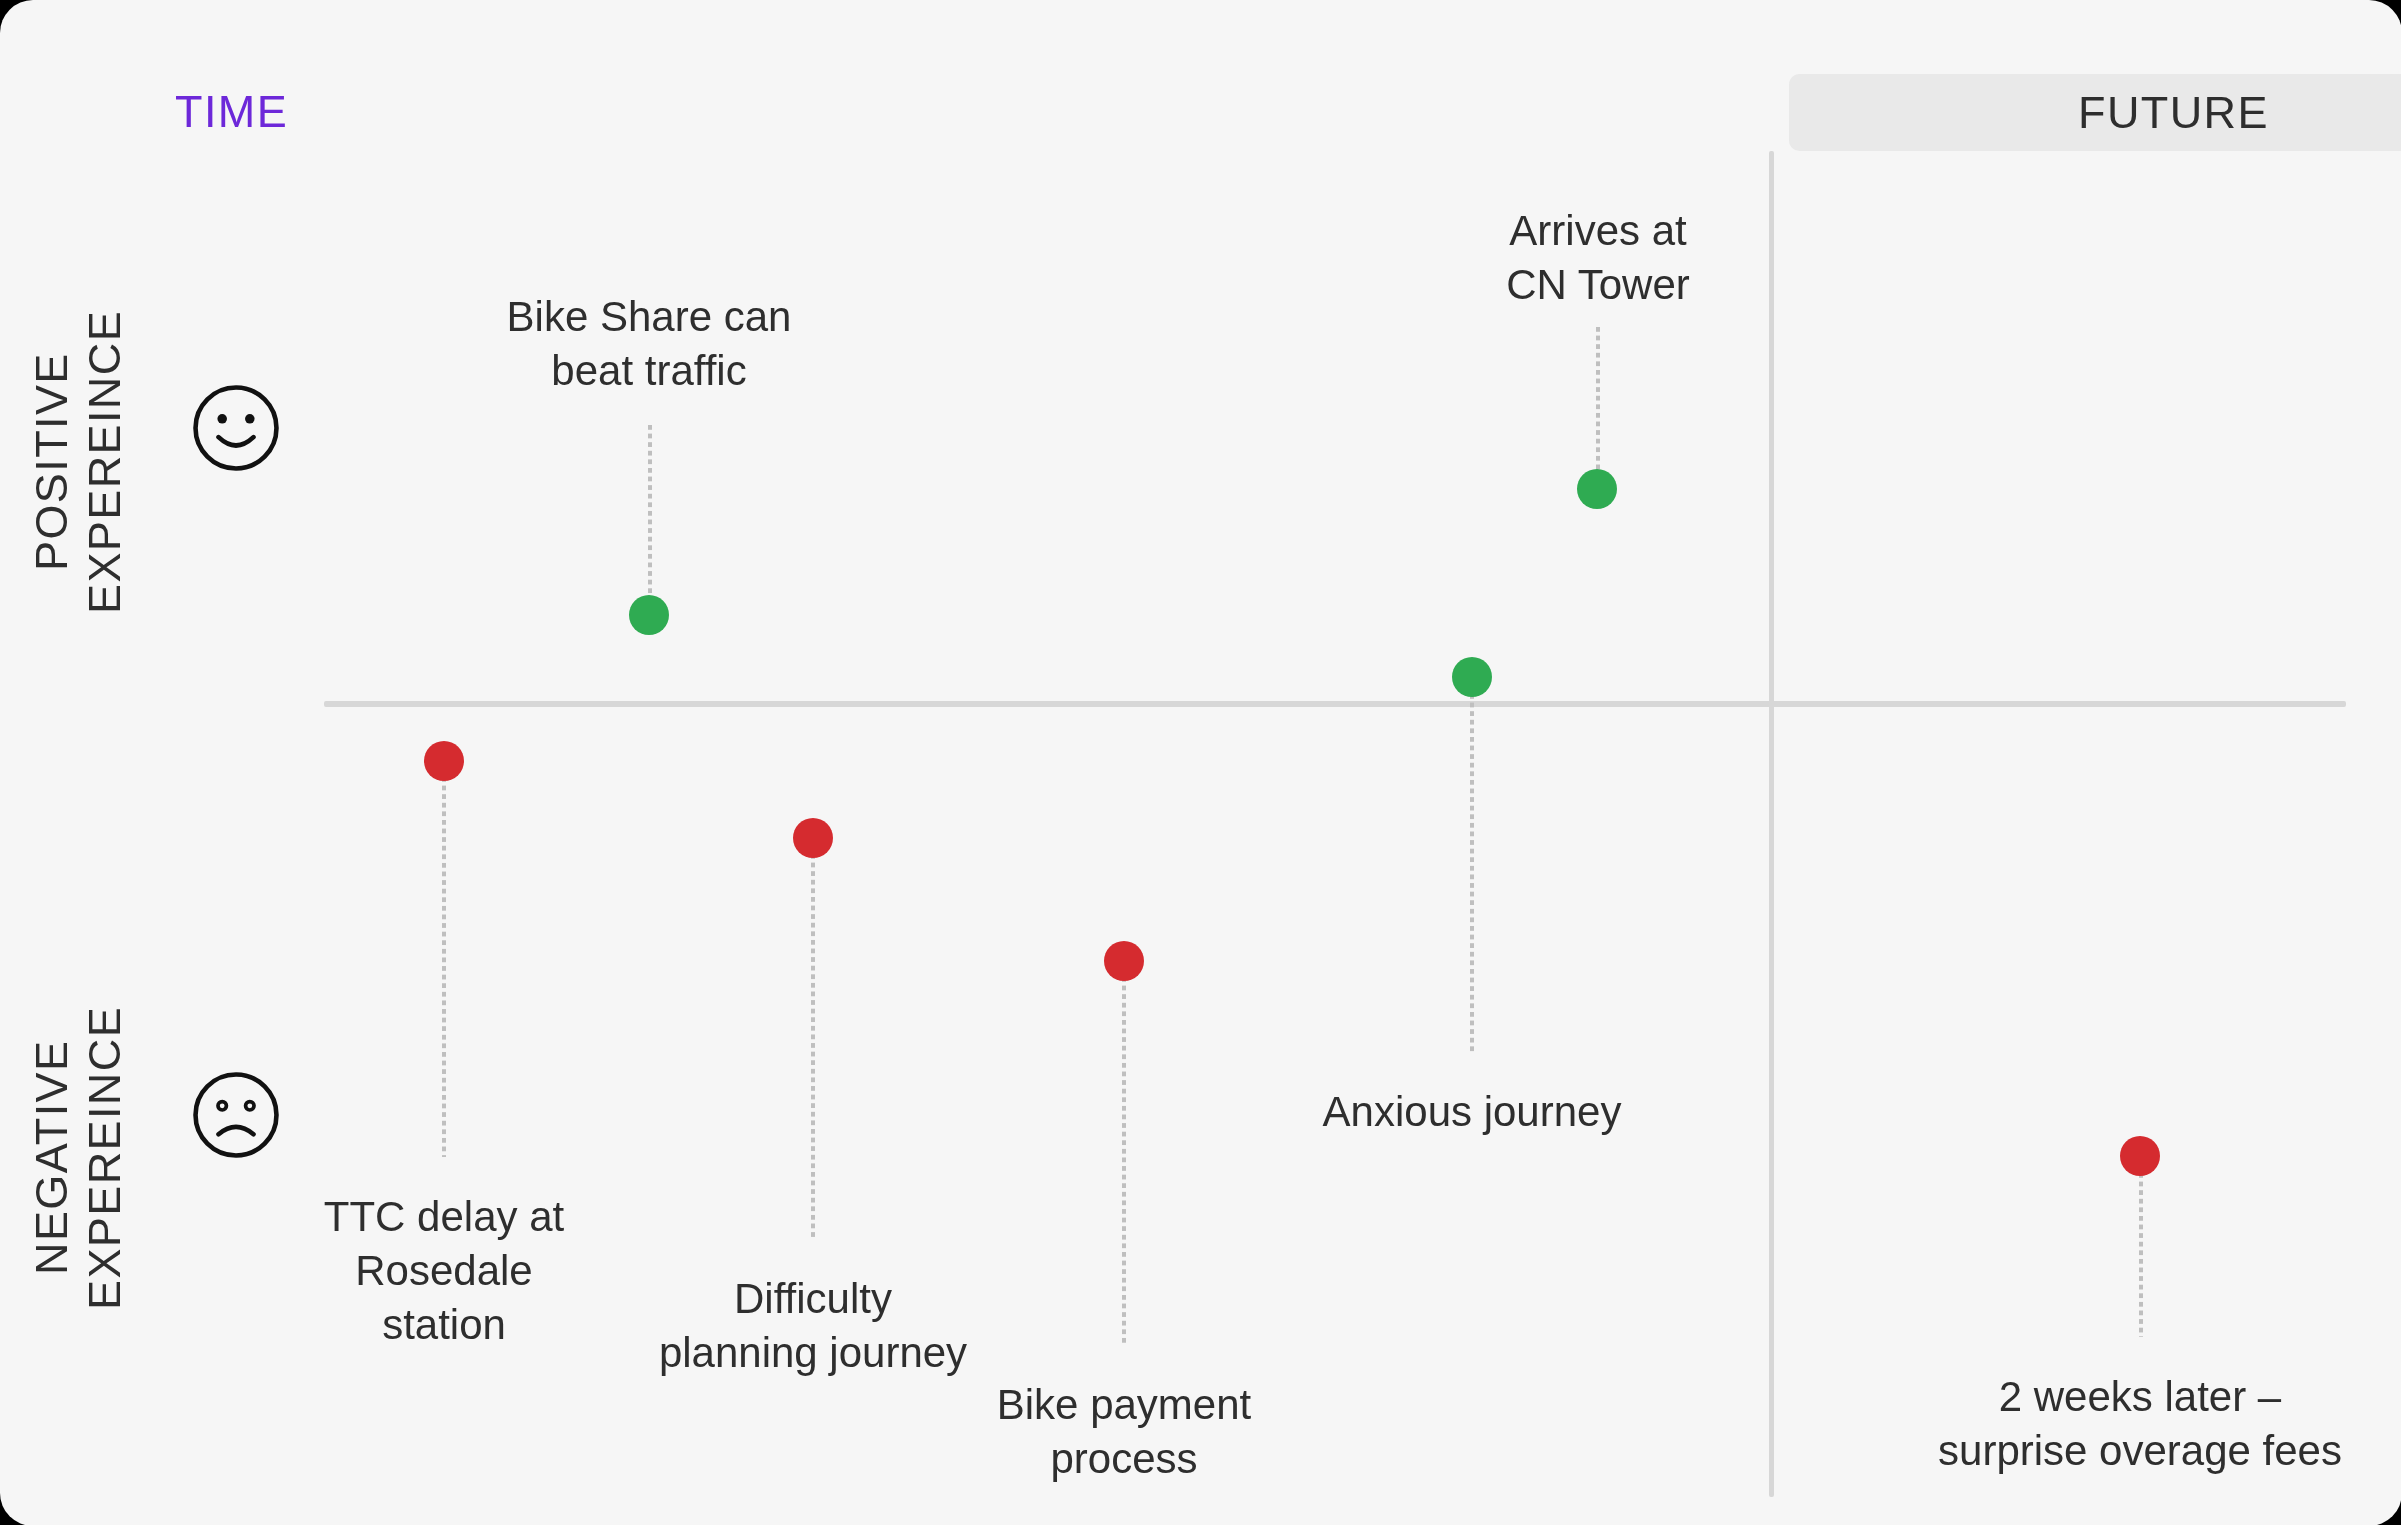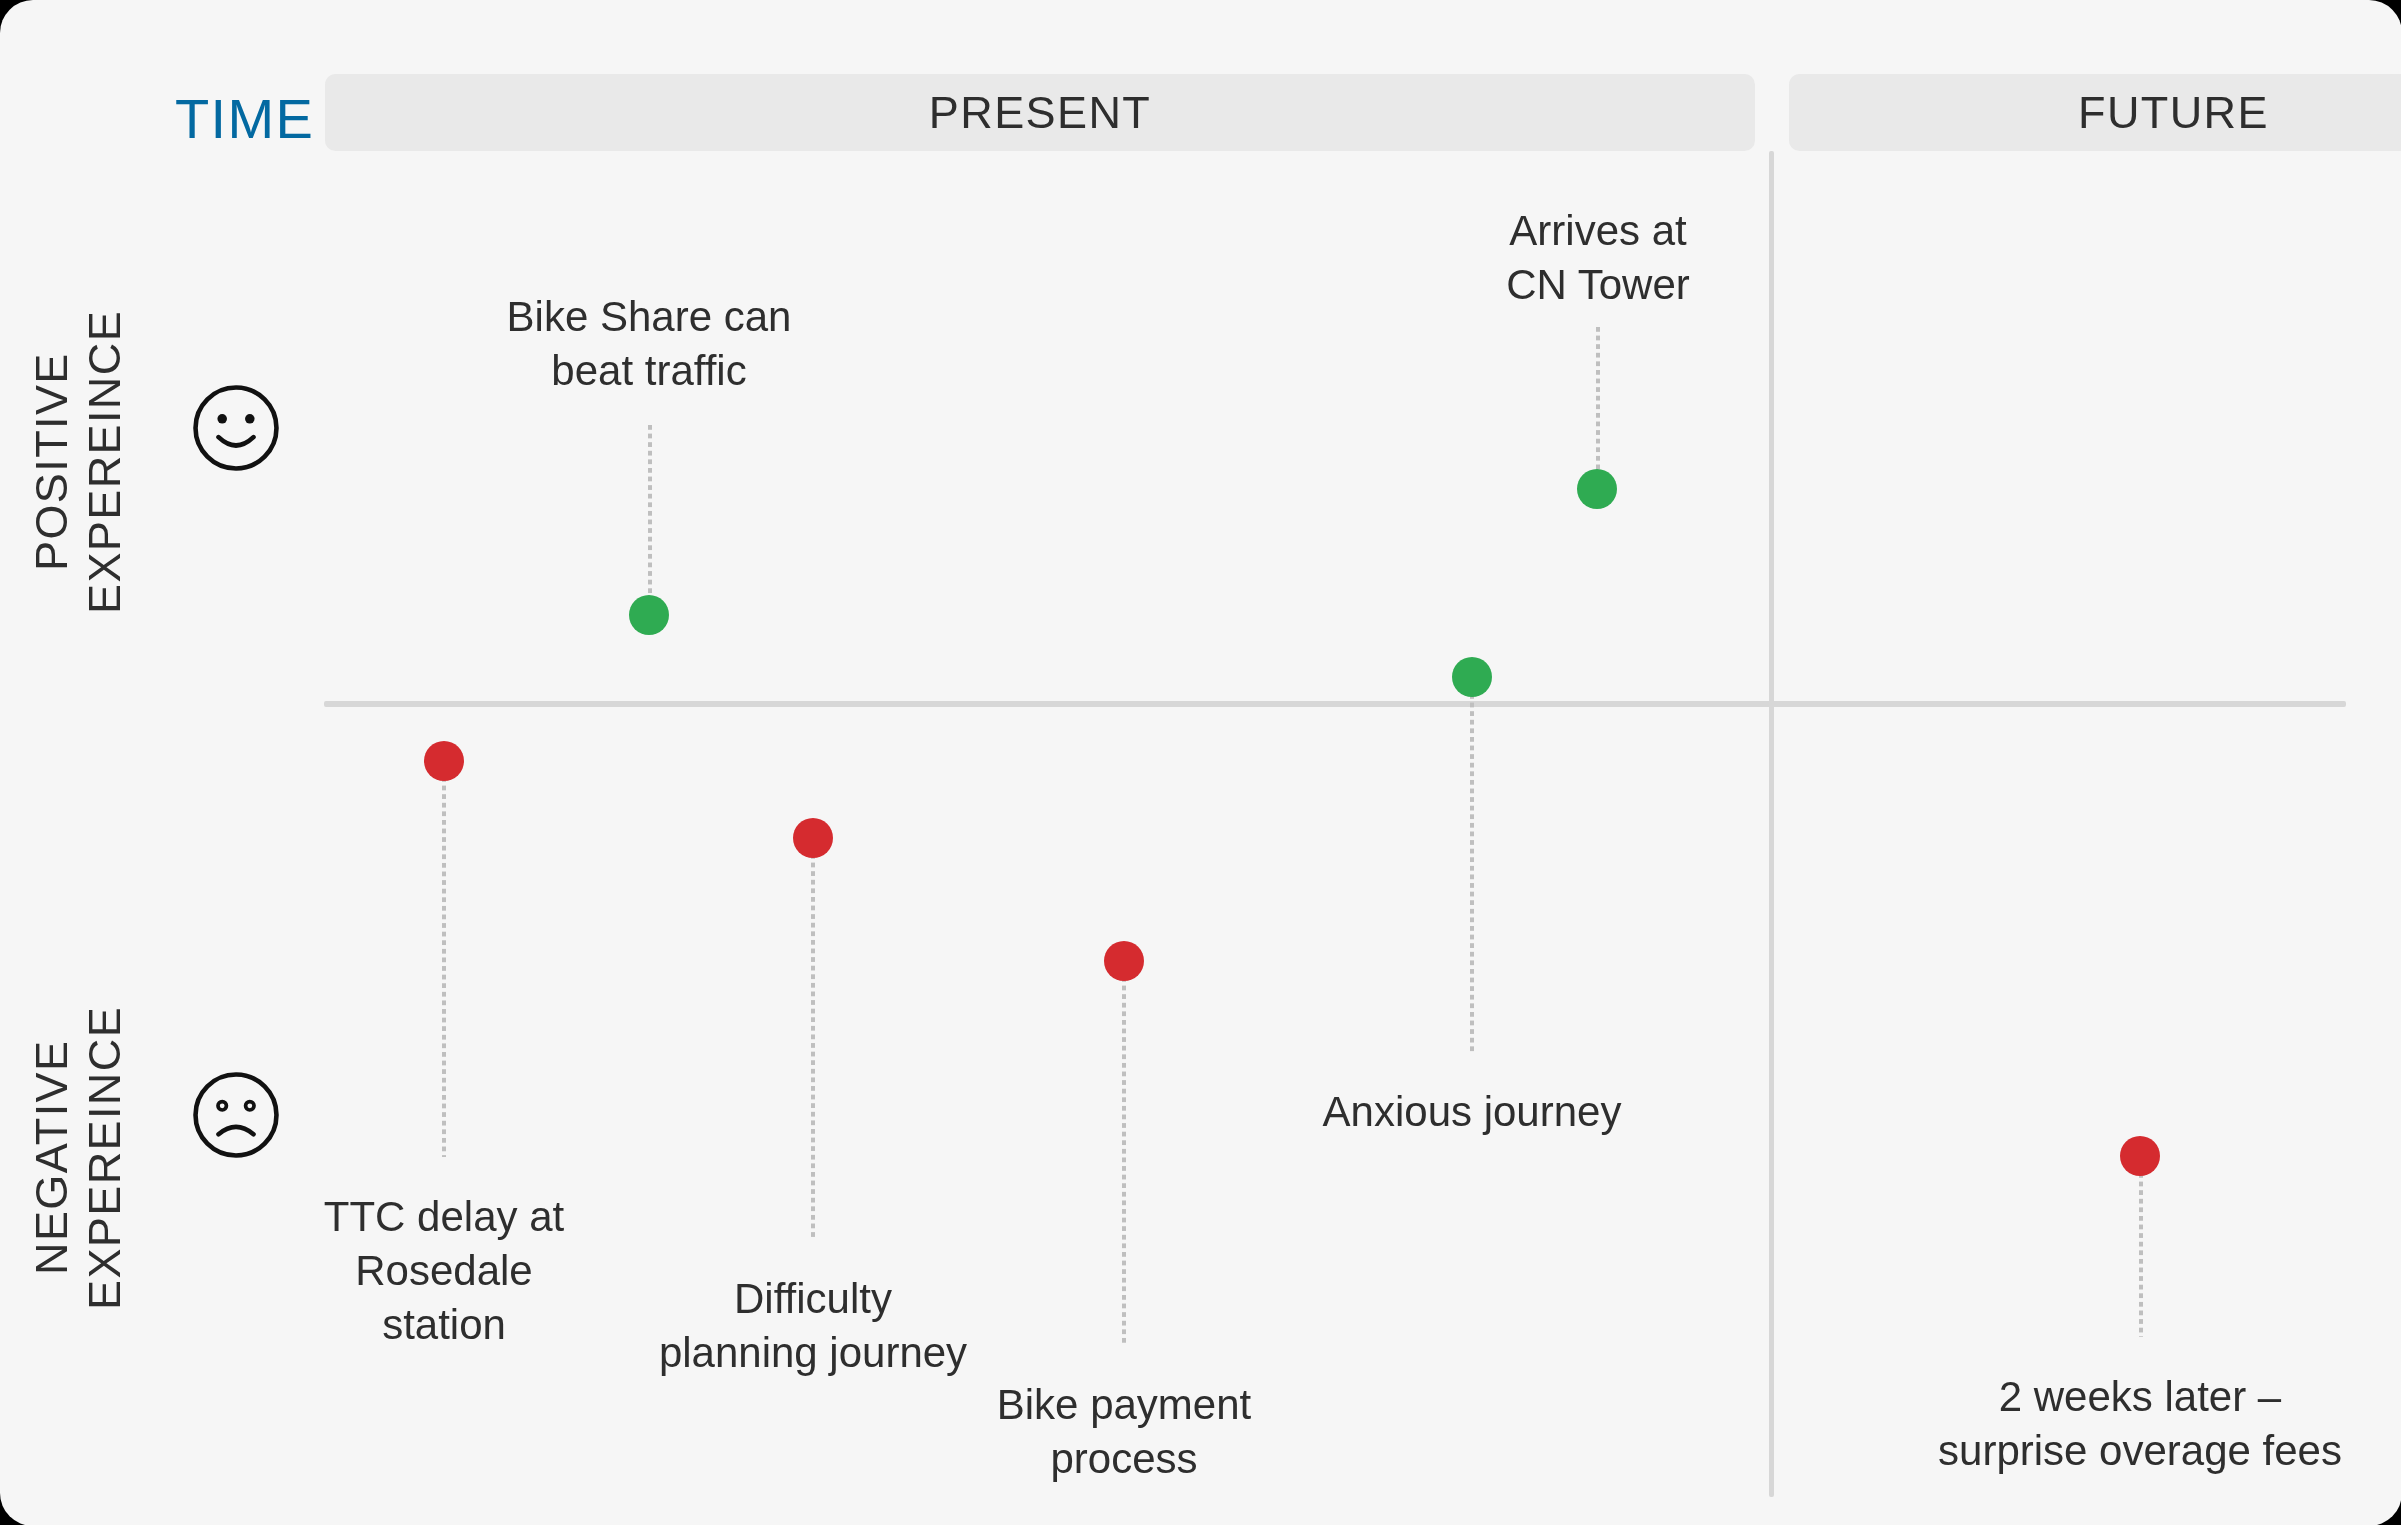--- a/index.html
+++ b/index.html
@@ -21,23 +21,23 @@
     background: #F6F6F6;
     border-radius: 33px;
     overflow: hidden;
   }
 
   
   #time-label {
     position: absolute;
     left: 175px;
     top: 86px;
-    font-size: 56px;
+    font-size: 45px;
     letter-spacing: 1.4px;
-    color: #0369a1;
+    color: #6d28d9;
     font-weight: 400;
     white-space: nowrap;
   }
 
   
   .phase-bar {
     position: absolute;
     top: 74px;
     height: 77px;
     background: #E9E9E9;
@@ -133,23 +133,20 @@
     font-weight: 400;
   }
 </style>
 </head>
 <body>
 
 <div id="canvas">
 
   <div id="time-label">TIME</div>
 
-  <div class="phase-bar" id="phase-present">
-    <span class="phase-text">PRESENT</span>
-  </div>
 
   <div class="phase-bar" id="phase-future">
     <span class="phase-text">FUTURE</span>
   </div>
 
   <div id="phase-divider"></div>
 
   <div id="neutral-axis"></div>
 
   <div class="exp-axis-label" id="positive-axis-label">POSITIVE

